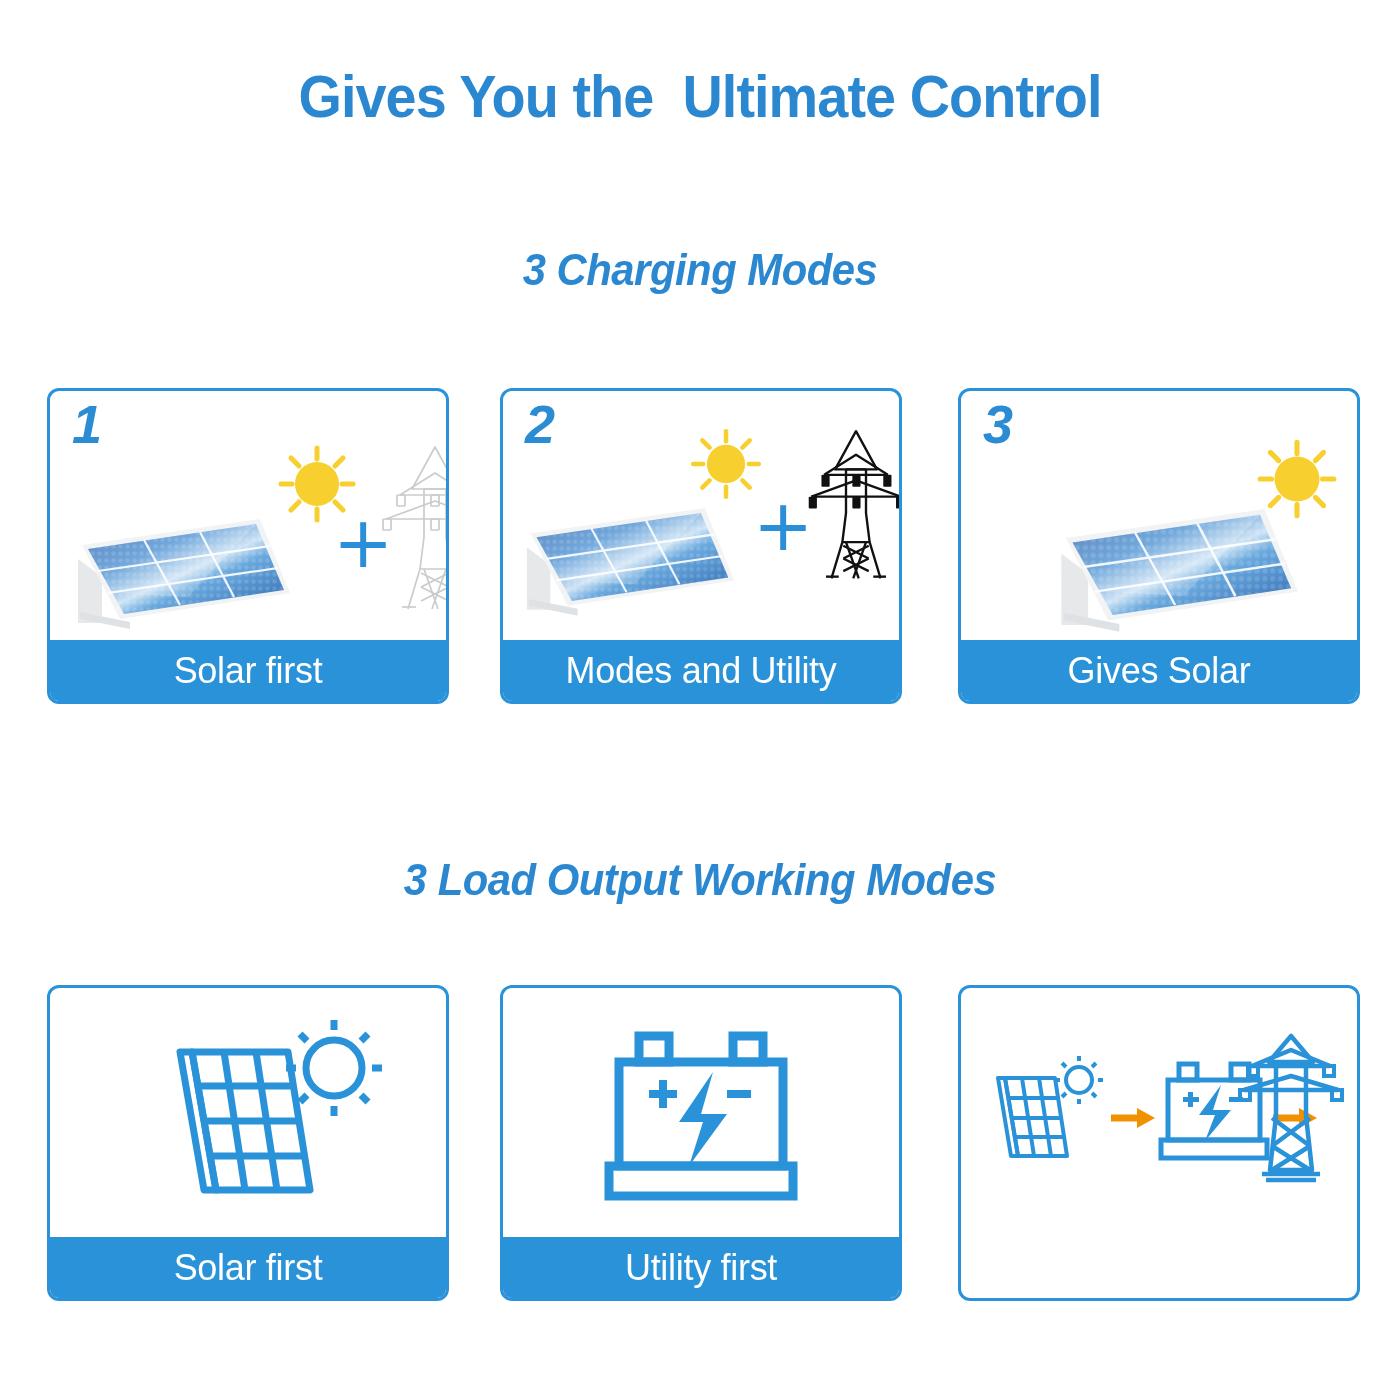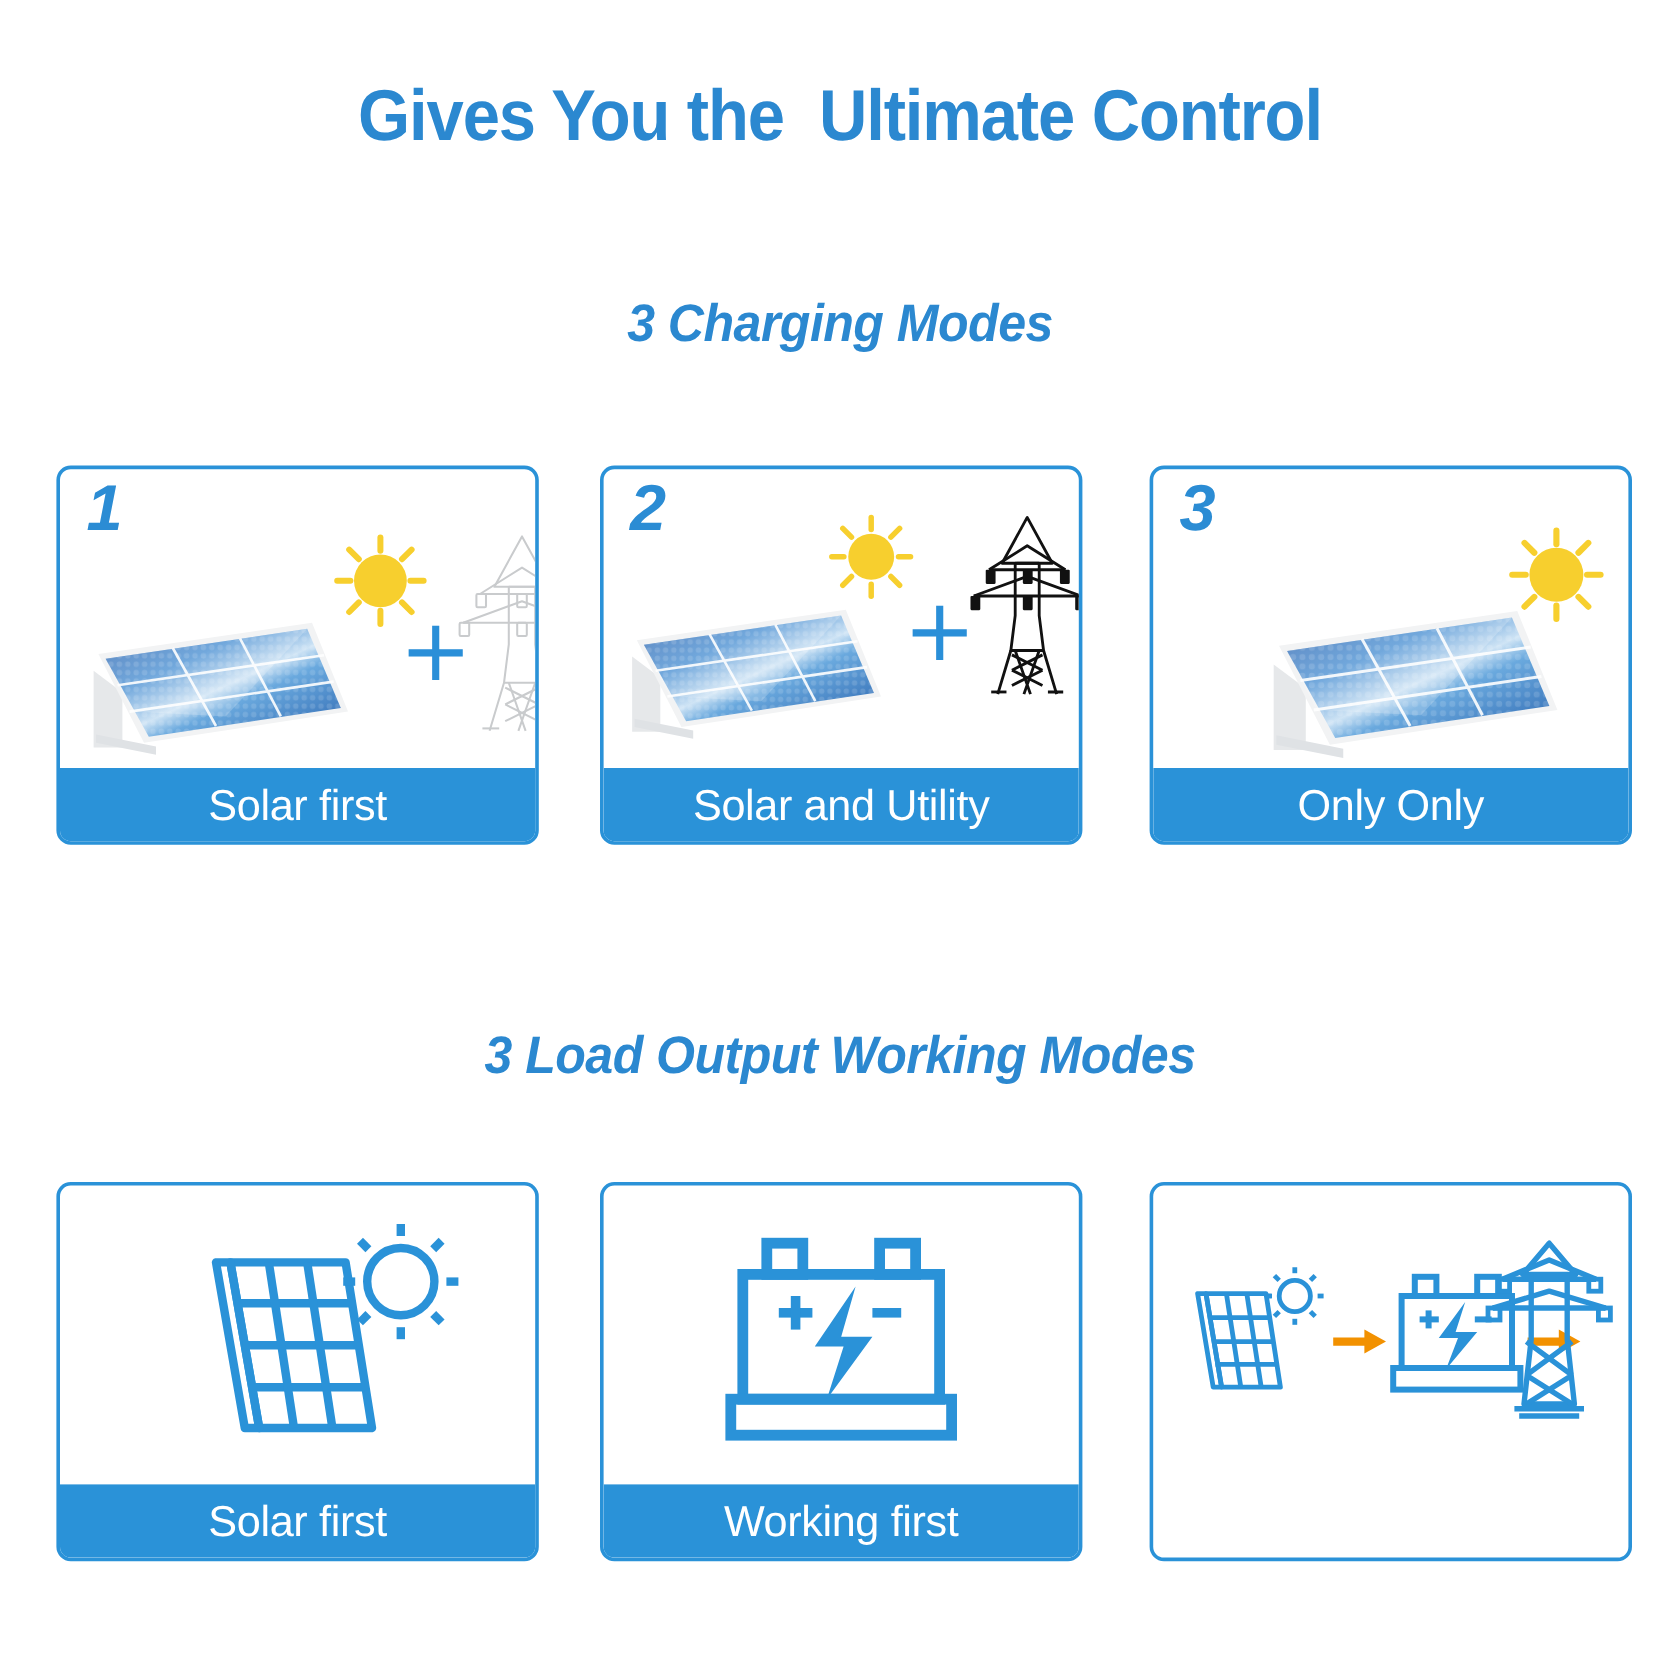--- a/index.html
+++ b/index.html
@@ -295,21 +295,21 @@
               <rect x="85" y="54" width="9" height="13" rx="1"></rect>
               <rect x="3" y="78" width="9" height="13" rx="1"></rect>
               <rect x="51" y="78" width="9" height="13" rx="1"></rect>
               <rect x="99" y="78" width="9" height="13" rx="1"></rect>
             </g>
           </svg>
         </div>
 
       </div>
     </div>
-    <div class="card-footer">Solar and Utility</div>
+    <div class="card-footer">Modes and Utility</div>
   </div>
 
   <div class="card c3">
     <div class="card-body">
       <div class="card-index">3</div>
       <div class="scene">
 
         <div style="left:290px;top:42px;">
           <svg width="92" height="92" viewBox="0 0 90 90">
             <circle cx="45" cy="45" r="22" fill="#f7cf2e"></circle>
@@ -350,21 +350,21 @@
               <line x1="132" y1="31" x2="166" y2="96"></line>
               <line x1="30" y1="70" x2="202" y2="45"></line>
               <line x1="40" y1="92" x2="210" y2="67"></line>
             </g>
             <polygon points="20,48 188,23 120,96 42,92" fill="#ffffff" opacity="0.20"></polygon>
           </svg>
         </div>
 
       </div>
     </div>
-    <div class="card-footer">Only Only</div>
+    <div class="card-footer">Gives Solar</div>
   </div>
 
 </div>
 
 <div class="section-title" id="load-title">3 Load Output Working Modes</div>
 
 <div class="row" id="load-row">
 
   <div class="card c1">
     <div class="card-body">
@@ -428,21 +428,21 @@
             <g fill="#2a92d8">
               <rect x="122" y="62" width="24" height="8"></rect>
             </g>
 
             <polygon points="108,44 74,94 98,94 84,138 122,86 96,86" fill="#2a92d8"></polygon>
           </svg>
         </div>
 
       </div>
     </div>
-    <div class="card-footer">Working first</div>
+    <div class="card-footer">Utility first</div>
   </div>
 
   <div class="card c3">
     <div class="card-body">
       <div class="scene">
 
         <div style="left:20px;top:68px;">
           <svg width="128" height="118" viewBox="0 0 128 118">
             <g stroke="#2a92d8" stroke-width="4" fill="none" stroke-linejoin="round">
               <polygon points="24,22 74,22 86,100 37,100"></polygon>

